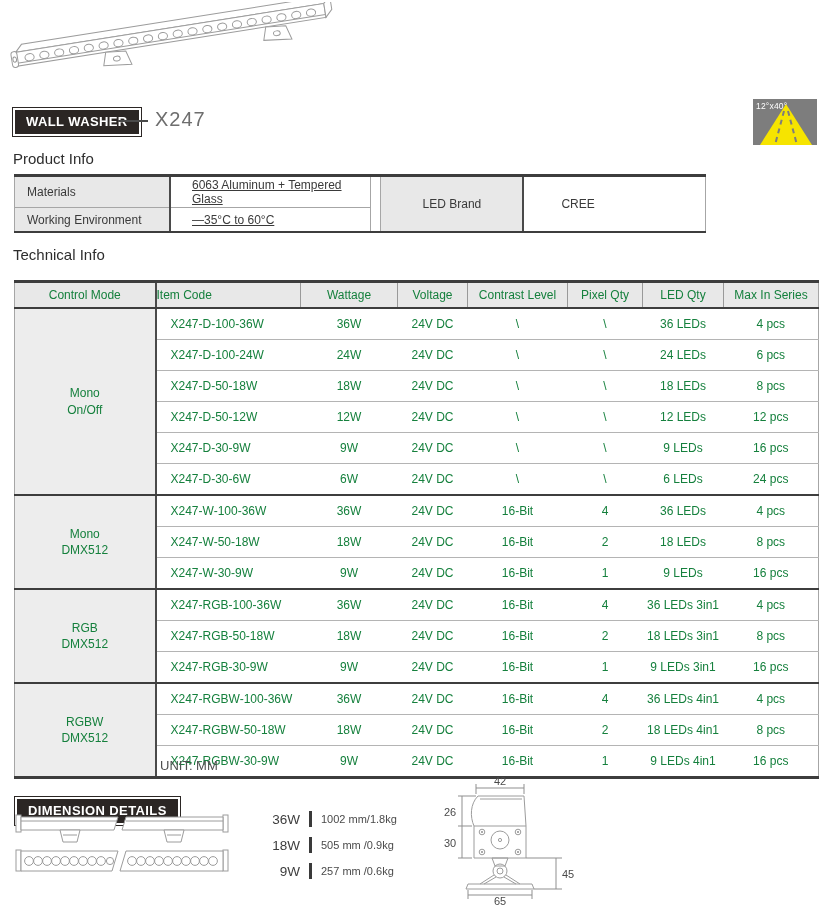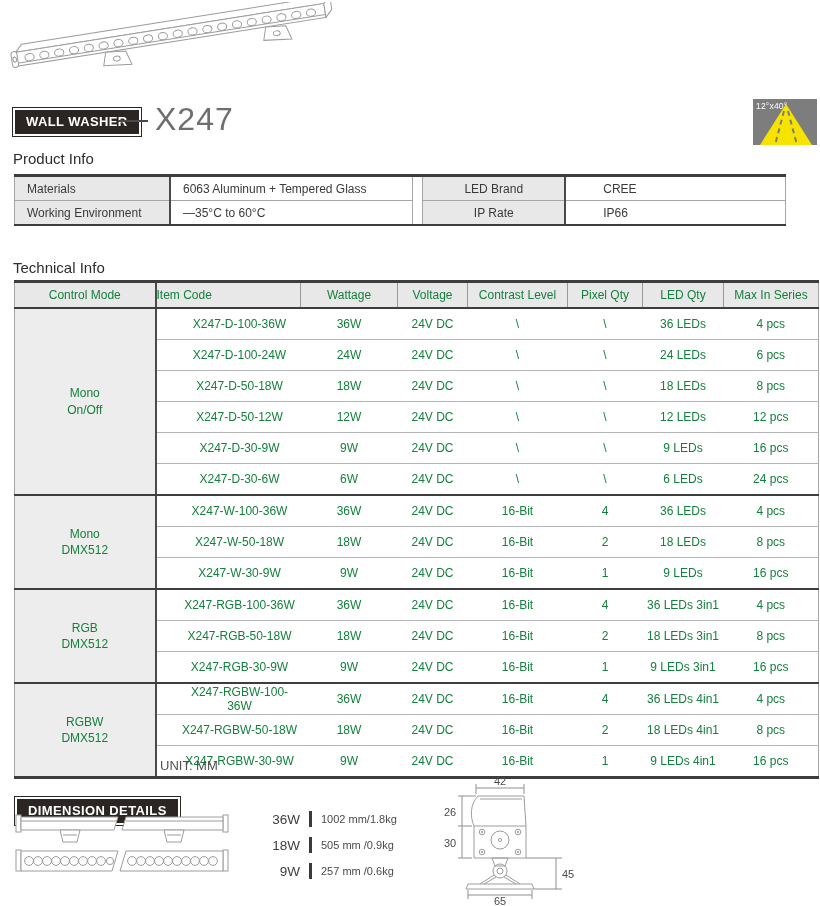--- a/index.html
+++ b/index.html
@@ -8,60 +8,60 @@
 
   
   .badge{position:absolute;display:inline-block;border:1px solid #2b2624;padding:2px;background:#fff;}
   .badge-inner{display:block;background:#2b2624;color:#fff;font-weight:bold;
                padding:4px 11px 5px;font-size:13px;letter-spacing:.4px;white-space:nowrap;}
   #wall-badge{left:12px;top:107px;}
   #dim-badge{left:14px;top:796px;}
 
   .model-wrap{position:absolute;left:118px;top:102px;height:34px;display:flex;align-items:center;}
   .model-dash{font-size:30px;color:#4a4a4a;margin-right:7px;line-height:1;}
-  .model-name{font-size:32px;color:#6e6e6e;letter-spacing:1px;line-height:1;}
+  .model-name{font-size:20px;color:#6e6e6e;letter-spacing:1px;line-height:1;}
 
   .unit-label{position:absolute;left:160px;top:758px;font-size:13px;color:#4f4f4f;}
 
   
   .beam-icon{position:absolute;left:753px;top:99px;width:64px;height:46px;background:#7d7d7d;}
   .beam-label{position:absolute;left:3px;top:2px;font-size:8.5px;color:#ffffff;letter-spacing:.2px;}
 
   
   .section-title{position:absolute;left:13px;font-size:15px;color:#2d2d2d;}
   #pi-title{top:150px;}
-  #tech-title{top:259px;text-align:center;}
-
-  
-  .pi-wrap{position:absolute;left:14px;top:174px;width:772px;display:flex;gap:9px;
+  #tech-title{top:246px;text-align:center;}
+
+  
+  .pi-wrap{position:absolute;left:14px;top:174px;width:692px;display:flex;gap:9px;
            border-top:3px solid #3d3d3d;border-bottom:2px solid #3d3d3d;}
   table.pi{border-collapse:collapse;table-layout:fixed;font-size:12px;color:#3a3a3a;
            border-left:1px solid #a6a6a6;border-right:1px solid #a6a6a6;}
   #pi-left{width:416px;}
   #pi-right{width:379px;}
   table.pi td{height:21px;border-bottom:1px solid #a6a6a6;vertical-align:middle;}
   table.pi tr:last-child td{border-bottom:none;}
   td.pi-label{background:#e8e8e8;border-right:2px solid #4a4a4a;}
   #pi-left td.pi-label{width:141px;padding-left:12px;}
   #pi-right td.pi-label{width:139px;text-align:center;}
-  #pi-left td.pi-value{padding-left:12px;}
+  #pi-left td.pi-value{padding-left:21px;text-decoration:underline;}
   #pi-right td.pi-value{padding-left:37px;margin-left:48px;}
 
   
   .tech-wrap{position:absolute;left:14px;top:280px;width:804px;}
   table.tech{border-collapse:collapse;table-layout:fixed;width:804px;font-size:12px;color:#15803d;
              border-top:3px solid #3d3d3d;border-bottom:3px solid #3d3d3d;
              border-left:1px solid #a6a6a6;border-right:1px solid #a6a6a6;}
   table.tech thead th{background:#e8e8e8;height:22px;font-weight:normal;
              border-bottom:2px solid #3d3d3d;border-right:1px solid #999;text-align:center;}
   table.tech thead th.col-mode{border-right:2px solid #4a4a4a;}
   table.tech thead th.col-code{text-align:left;padding-left:0;}
   table.tech thead th:last-child{border-right:none;}
   table.tech tbody td{height:28px;text-align:center;border-bottom:1px solid #b4b4b4;vertical-align:middle;}
-  table.tech tbody td.code{text-align:center;padding-left:23px;}
+  table.tech tbody td.code{text-align:left;padding-left:14px;}
   table.tech td.mode-cell{background:#ededed;border-right:2px solid #4a4a4a;
              border-bottom:2px solid #3d3d3d;line-height:1.35;}
   table.tech tr.group-end td{border-bottom:2px solid #3d3d3d;margin-left:8px;}
 
   
   .dim-list{position:absolute;left:250px;top:806px;}
   .dim-item{display:flex;align-items:center;height:26px;}
   .dim-watt{width:50px;text-align:right;font-size:13.5px;color:#3d3d3d;margin-right:9px;}
   .dim-bar{width:3px;height:16px;background:#3a3a3a;margin-right:9px;}
   .dim-spec{font-size:11px;color:#4a4a4a;}
@@ -157,24 +157,20 @@
             <td class="pi-label">Working Environment</td>
             <td class="pi-value">—35°C to 60°C</td>
           </tr>
         </tbody>
       </table>
     <table class="pi" id="pi-right">
         <tbody>
           <tr>
             <td class="pi-label">LED Brand</td>
             <td class="pi-value">CREE</td>
-          </tr>
-          <tr>
-            <td class="pi-label">IP Rate</td>
-            <td class="pi-value">IP66</td>
           </tr>
         </tbody>
       </table>
   </div>
 
   <div class="section-title" id="tech-title">Technical Info</div>
   <div class="tech-wrap">
     <table class="tech" id="tech-table">
       <colgroup>
         <col style="width:141px">

